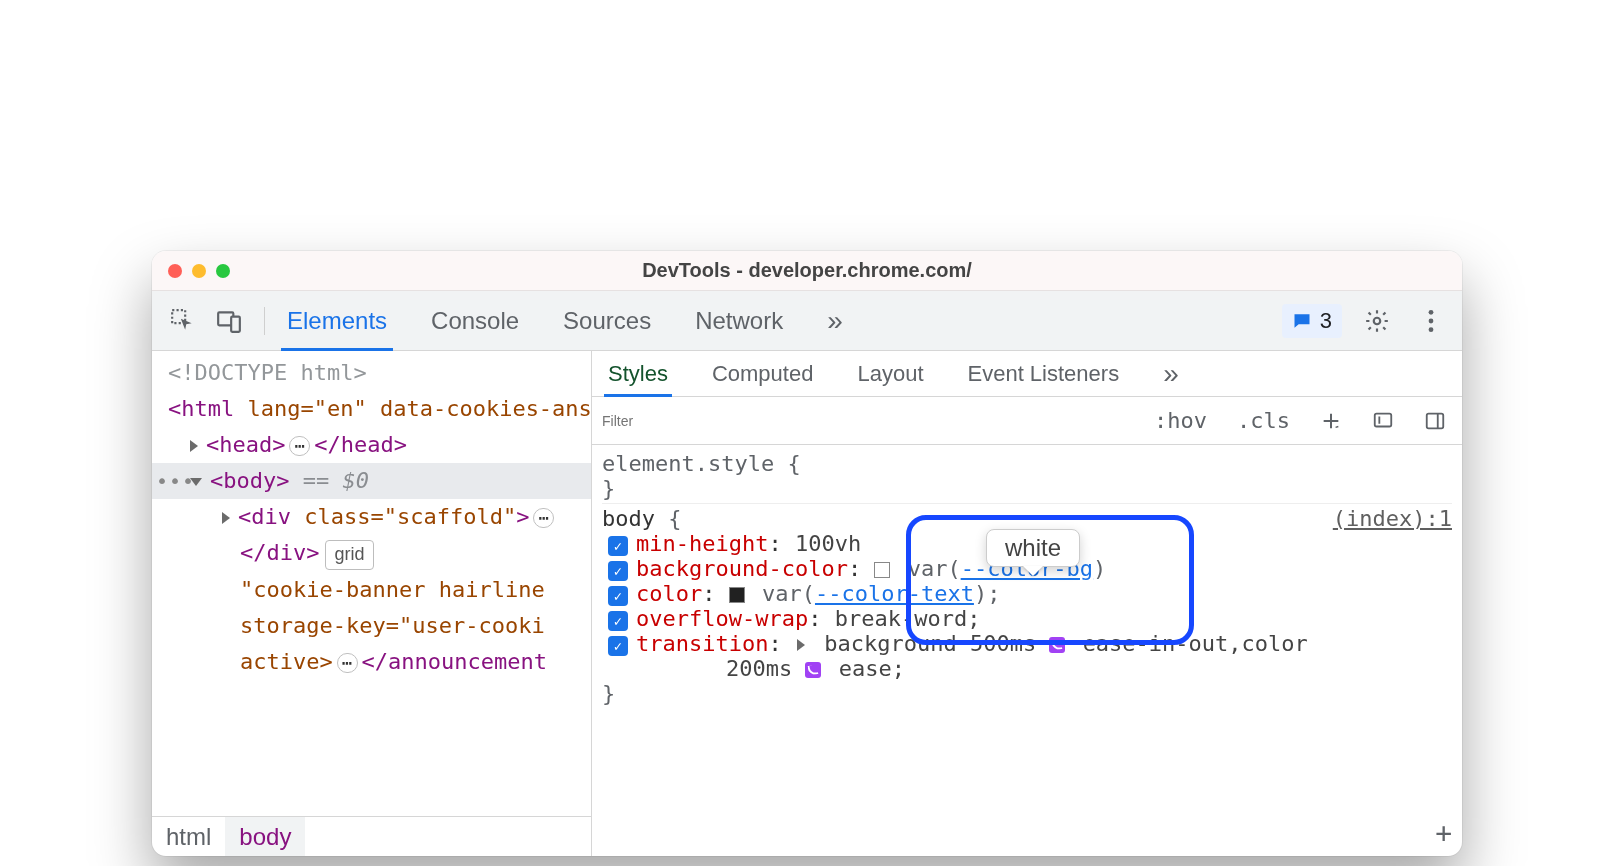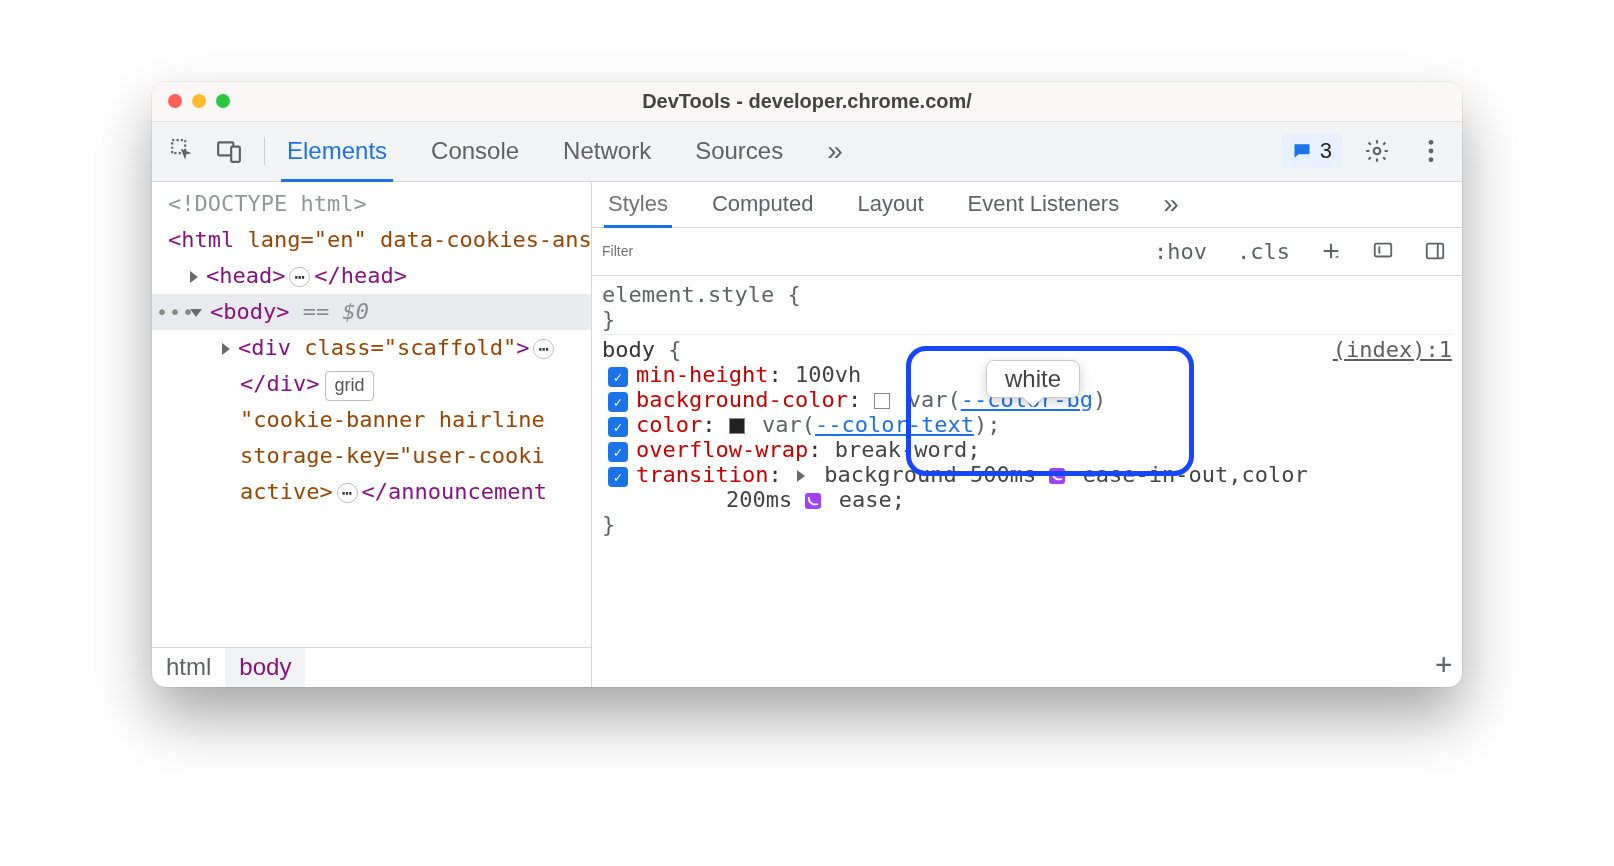--- a/index.html
+++ b/index.html
@@ -1,19 +1,19 @@
 <!DOCTYPE html>
 <html><head>
 <meta charset="utf-8">
 <style>
   * { box-sizing: border-box; margin: 0; padding: 0; }
   html, body { width: 1614px; height: 866px; background: #fff; }
   body { font-family: -apple-system, "SF Pro Text", "Helvetica Neue", Arial, sans-serif; font-size: 14px; color: #333; }
 
-  .stage { width: 1614px; height: 768px; display: flex; align-items: center; justify-content: center; }
+  .stage { width: 1614px; height: 856px; display: flex; align-items: flex-end; justify-content: center; }
   .window {
     width: 1310px;
     height: 605px;
     border-radius: 14px;
     background: #fff;
     box-shadow: 0 30px 60px rgba(0,0,0,0.35), 0 0 0 1px rgba(0,0,0,0.05);
     overflow: hidden;
     display: flex;
     flex-direction: column;
     position: relative;
@@ -165,21 +165,21 @@
     display: flex;
     flex-direction: column;
     overflow: hidden;
   }
   .subtabs {
     height: 46px; border-bottom: 1px solid #d6d6d6;
     display: flex; align-items: center; gap: 36px; padding: 0 12px;
     font-size: 22px; color: #5f6368;
   }
   .subtab { height: 100%; display: flex; align-items: center; position: relative; padding: 0 4px; }
-  .subtab.active { color: #737373; }
+  .subtab.active { color: #14532d; }
   .subtab.active::after {
     content: ""; position: absolute; left: 0; right: 0; bottom: -1px;
     height: 3px; background: #1a73e8;
   }
 
   .filter-row {
     height: 48px; border-bottom: 1px solid #d6d6d6;
     display: flex; align-items: stretch;
   }
   .filter-input {
@@ -300,22 +300,22 @@
     <div class="icon-btn">
       <svg width="26" height="26" viewBox="0 0 24 24">
             <rect x="2" y="4" width="14" height="12" rx="1" fill="none" stroke="#5f6368" stroke-width="2"></rect>
             <rect x="14" y="8" width="8" height="14" rx="1" fill="#f1f3f4" stroke="#5f6368" stroke-width="2"></rect>
           </svg>
     </div>
     <div class="divider"></div>
     <div class="tabs">
       <div class="tab active">Elements</div>
       <div class="tab">Console</div>
+      <div class="tab">Sources</div>
       <div class="tab">Network</div>
-      <div class="tab">Sources</div>
       <div class="tab" style="font-size:28px;">»</div>
     </div>
     <div class="toolbar-right">
       <div class="issues-pill">
         <svg width="20" height="20" viewBox="0 0 24 24">
               <path d="M3 4h18v12H8l-5 4z" fill="#1a73e8"></path>
             </svg>
         <span class="count">3</span>
       </div>
       <div class="gear icon-btn">

